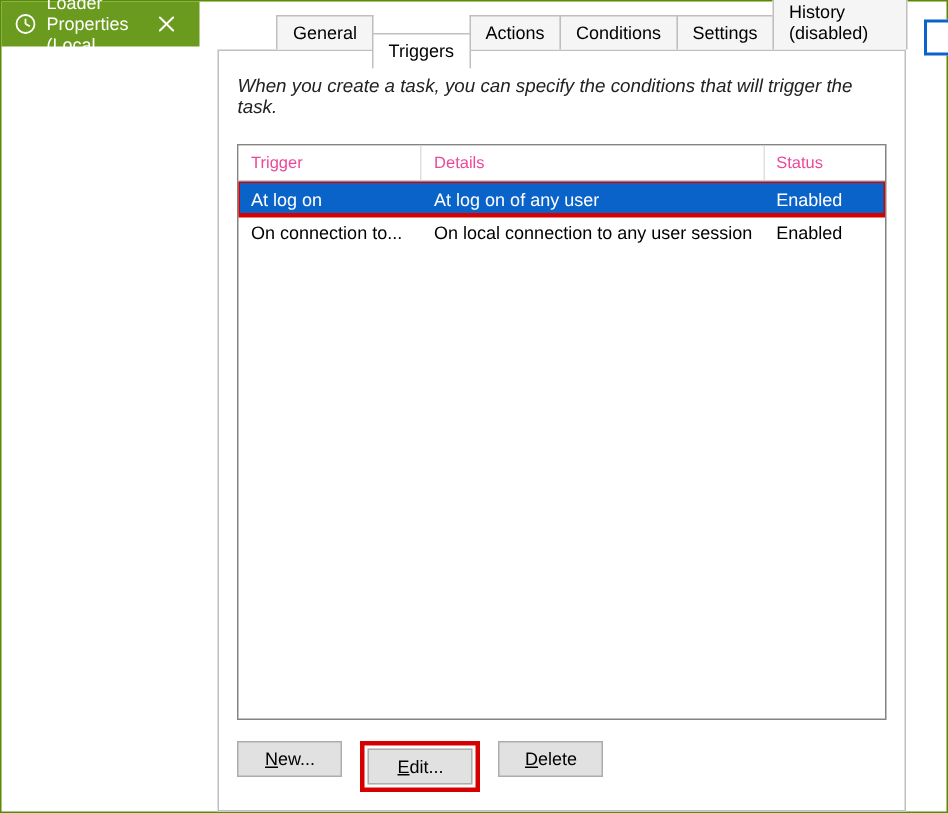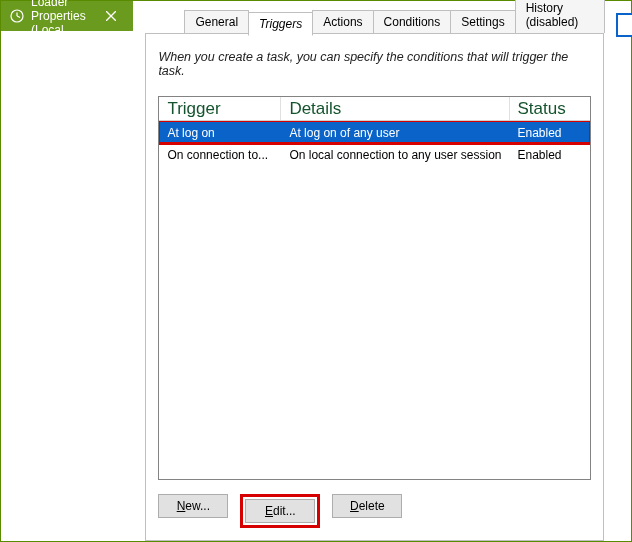--- a/index.html
+++ b/index.html
@@ -67,22 +67,21 @@
     background: #f5f5f5;
     cursor: pointer;
     font-size: 12px;
     margin-right: -1px;
     position: relative;
   }
   .tab.active {
     background: #fff;
     border-bottom: 1px solid #fff;
     z-index: 2;
-    top: 3px;
-    font-style: italic;
+    top: 13px;
   }
 
   .tabpanel {
     border: 1px solid #bfbfbf;
     padding: 12px 12px 12px 12px;
     flex: 1;
     display: flex;
     flex-direction: column;
     background: #fff;
   }
@@ -104,22 +103,22 @@
   }
   .lv-header {
     display: flex;
     background: #fff;
     border-bottom: 1px solid #d0d0d0;
     height: 24px;
     align-items: stretch;
   }
   .lv-hcell {
     padding: 4px 8px;
-    font-size: 17px;
-    color: #14532d;
+    font-size: 11px;
+    color: #ec4899;
     border-right: 1px solid #e0e0e0;
     display: flex; align-items: center;
   }
   .lv-hcell:last-child { border-right: none; }
   .col-trigger { width: 122px; }
   .col-details { flex: 1; }
   .col-status { width: 80px; }
 
   .lv-body { flex: 1; overflow: auto; }
   .lv-row {

